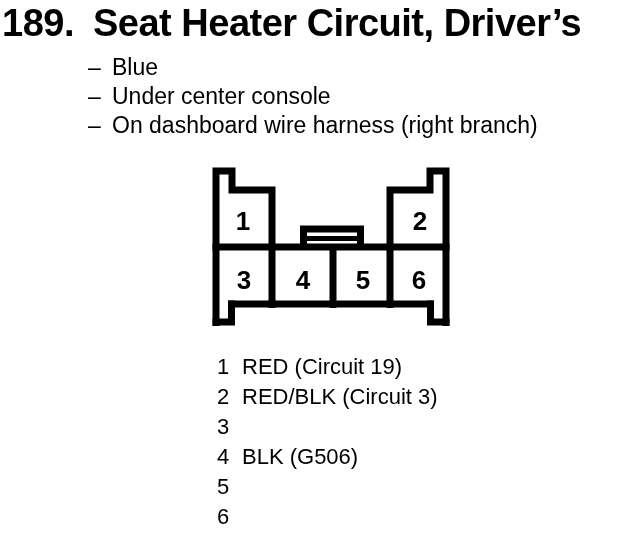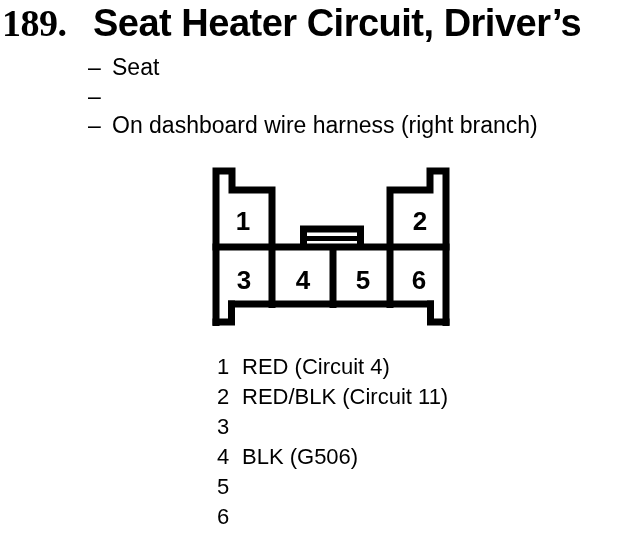--- a/index.html
+++ b/index.html
@@ -17,21 +17,21 @@
     position: absolute;
     left: 2px;
     top: 1px;
     display: flex;
     font-weight: bold;
     font-size: 38px;
     line-height: 44px;
     letter-spacing: -0.5px;
     white-space: nowrap;
   }
-  .header .num { width: 91px; flex: 0 0 auto; font-family: Liberation Serif, serif; }
+  .header .num { width: 91px; flex: 0 0 auto; }
   .bullets {
     position: absolute;
     left: 88px;
     top: 53px;
     font-size: 23px;
     line-height: 29px;
   }
   .bullet-row { display: flex; white-space: nowrap; }
   .bullet-row .dash { width: 24px; flex: 0 0 auto; }
   .connector {
@@ -68,24 +68,25 @@
 <body>
 
 <div class="header">
   <span class="num">189.</span>
   <span class="ttl">Seat Heater Circuit, Driver’s</span>
 </div>
 
 <div class="bullets">
   <div class="bullet-row">
     <span class="dash">–</span>
-    <span>Seat</span>
+    <span>Blue</span>
   </div>
   <div class="bullet-row">
     <span class="dash">–</span>
+    <span>Under center console</span>
   </div>
   <div class="bullet-row">
     <span class="dash">–</span>
     <span>On dashboard wire harness (right branch)</span>
   </div>
 </div>
 
 <div class="connector">
   <svg viewBox="200 158 260 175" xmlns="http://www.w3.org/2000/svg">
 
@@ -111,25 +112,25 @@
     <text class="pin-num" x="244" y="289">3</text>
     <text class="pin-num" x="303" y="289">4</text>
     <text class="pin-num" x="363" y="289">5</text>
     <text class="pin-num" x="419" y="289">6</text>
   </svg>
 </div>
 
 <div class="legend">
   <div class="legend-row">
     <span class="pin">1</span>
-    <span>RED (Circuit 4)</span>
+    <span>RED (Circuit 19)</span>
   </div>
   <div class="legend-row">
     <span class="pin">2</span>
-    <span>RED/BLK (Circuit 11)</span>
+    <span>RED/BLK (Circuit 3)</span>
   </div>
   <div class="legend-row">
     <span class="pin">3</span>
   </div>
   <div class="legend-row">
     <span class="pin">4</span>
     <span>BLK (G506)</span>
   </div>
   <div class="legend-row">
     <span class="pin">5</span>

